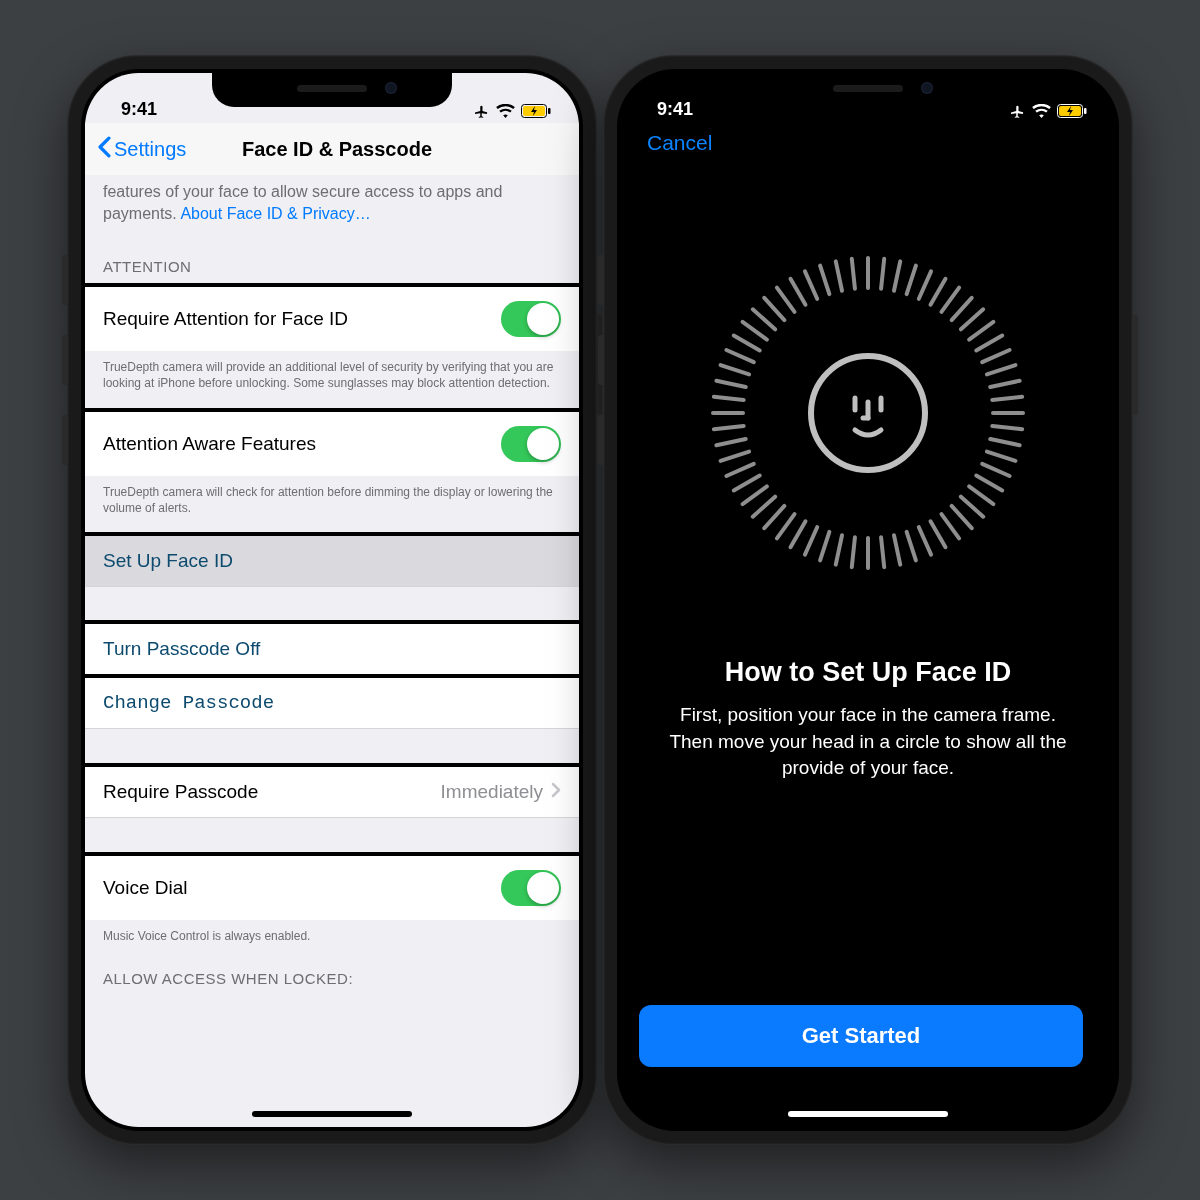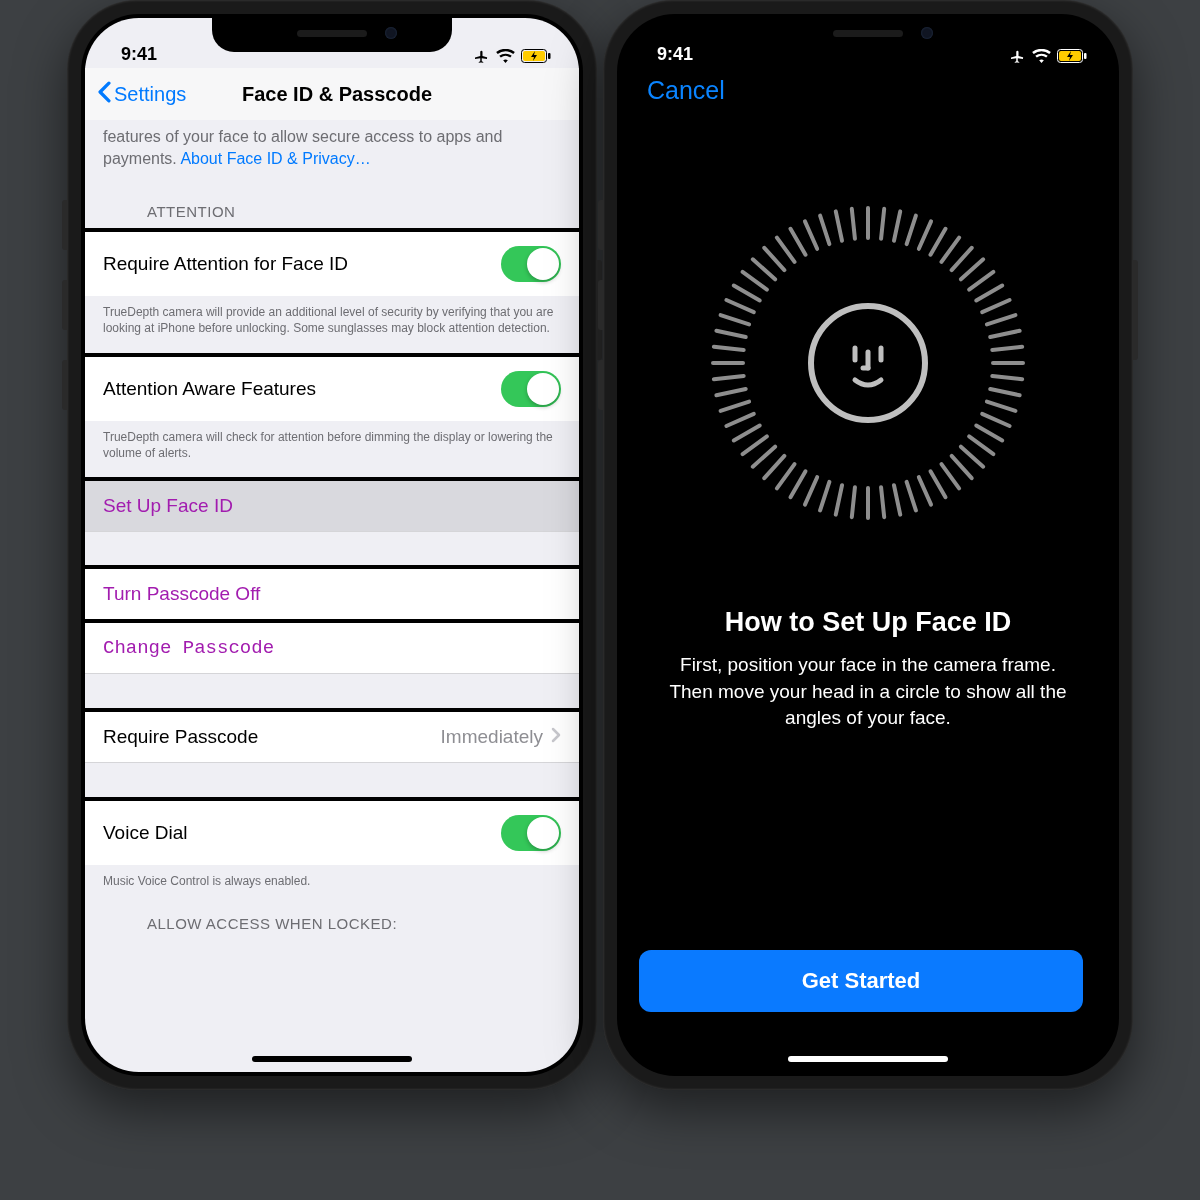--- a/index.html
+++ b/index.html
@@ -8,21 +8,21 @@
     width: 1200px;
     height: 1200px;
     font-family: -apple-system, "Helvetica Neue", Helvetica, Arial, sans-serif;
     overflow: hidden;
   }
   .stage {
     width: 1200px;
     height: 1200px;
     display: flex;
     justify-content: center;
-    align-items: flex-start;
+    align-items: center;
     gap: 6px;
   }
   .phone {
     width: 530px;
     height: 1090px;
     background: #1a1a1a;
     border-radius: 70px;
     padding: 14px;
     box-shadow: 0 20px 50px rgba(0,0,0,.5), inset 0 0 3px rgba(255,255,255,.2);
     position: relative;
@@ -123,32 +123,31 @@
   .header-desc{
     padding: 6px 18px 8px;
     font-size:16px; color:#6d6d72; line-height:1.35;
     background:#efeff4;
   }
   .header-desc a{ color:#007aff; text-decoration:none;}
   .section-header{
     padding: 26px 18px 8px;
     font-size:15px; color:#6d6d72; letter-spacing:.5px;
     background:#efeff4;
-    margin-left:44px;
   }
   .cell{
     background:#fff;
     border-top:4px solid #000000;
     display:flex; align-items:center; justify-content:space-between;
     padding: 14px 18px;
     min-height:54px;
   }
   .cell:last-of-type{ border-bottom:1px solid #d5d5d8;}
   .cell.selected{ background:#d9d9de;}
-  .cell .link{ color:#a21caf; }
+  .cell .link{ color:#0c4a6e; }
   .cell .detail{ color:#8e8e93; display:flex; align-items:center; gap:8px; font-size:19px;}
   .footer-desc{
     padding: 8px 18px 16px;
     font-size:12px; color:#6d6d72; line-height:1.35;
     background:#efeff4;
   }
   .spacer{ height:34px; background:#efeff4; border-top:1px solid #d5d5d8;}
   .switch{
     width:60px; height:36px; border-radius:18px; position:relative;
   }
@@ -156,21 +155,21 @@
   .switch .knob{
     position:absolute; top:2px; right:2px;
     width:32px; height:32px; background:#fff; border-radius:50%;
     box-shadow:0 2px 4px rgba(0,0,0,.25);
   }
 
   
   .screen.dark { background:#000; color:#fff; }
   .dark .statusbar{ color:#fff; }
   .cancel-row{ padding: 8px 26px; }
-  .cancel-row .cancel{ color:#0a84ff; font-size:25px; }
+  .cancel-row .cancel{ color:#0a84ff; font-size:21px; }
   .faceid-area{
     display:flex; flex-direction:column; align-items:center;
     padding-top:90px;
   }
   .dial{
     width:320px;height:320px;position:relative;
     display:flex;align-items:center;justify-content:center;
   }
   .face-circle{
     width:120px;height:120px;border:6px solid #bfbfbf;border-radius:50%;
@@ -411,21 +410,21 @@
                 <line x1="22" y1="20" x2="22" y2="32"></line>
                 <line x1="48" y1="20" x2="48" y2="32"></line>
                 <line x1="35" y1="24" x2="35" y2="40"></line>
                 <line x1="35" y1="40" x2="30" y2="40"></line>
                 <path d="M22 52 Q35 62 48 52"></path>
               </svg>
             </div>
           </div>
 
           <div class="setup-title">How to Set Up Face ID</div>
-          <div class="setup-desc">First, position your face in the camera frame. Then move your head in a circle to show all the angles of your face.</div>
+          <div class="setup-desc">First, position your face in the camera frame. Then move your head in a circle to show all the provide of your face.</div>
         </div>
 
         <div class="get-started">Get Started</div>
 
         <div class="home-indicator light"></div>
       </div>
     </div>
   </div>
 
 </div>

